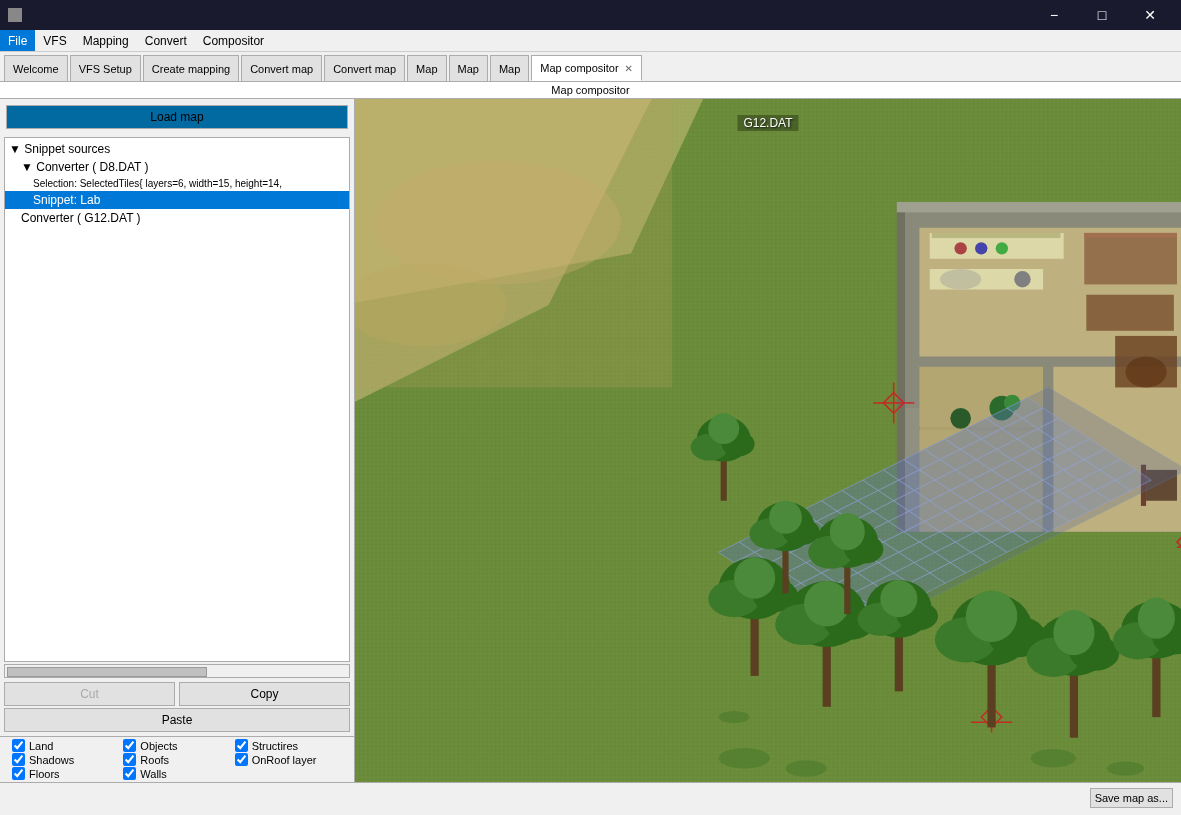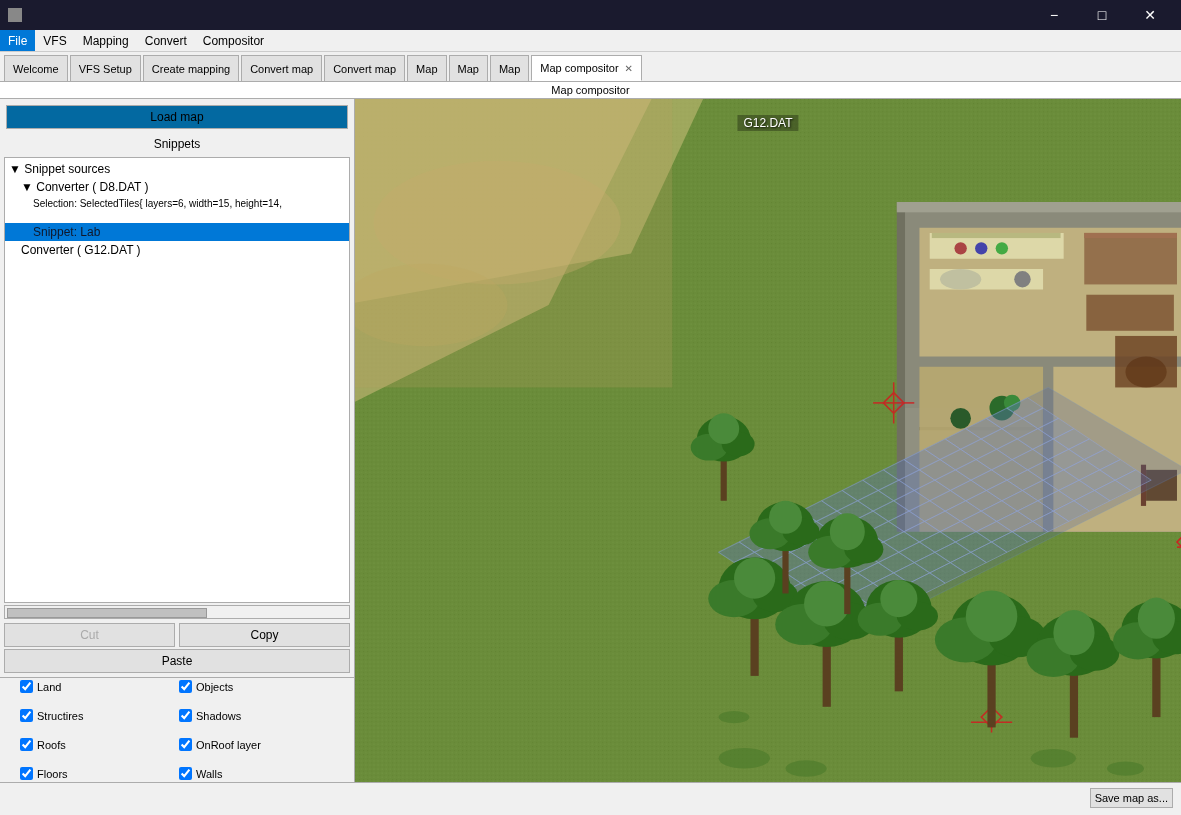--- a/index.html
+++ b/index.html
@@ -113,21 +113,21 @@
       overflow: auto;
       padding: 2px 0;
     }
     .tree-item {
       padding: 2px 4px;
       cursor: pointer;
       white-space: nowrap;
       overflow: hidden;
       text-overflow: ellipsis;
     }
-    .tree-item.selected { background: #0078d7; color: #0f172a; margin-top: 12px; }
+    .tree-item.selected { background: #0078d7; color: #ffffff; }
     .tree-item.indent1 { padding-left: 16px; }
     .tree-item.indent2 { padding-left: 28px; }
 
     
     #h-scrollbar {
       height: 14px;
       margin: 0 4px;
       background: #f0f0f0;
       border: 1px solid #acacac;
       position: relative;
@@ -166,23 +166,23 @@
       border: 1px solid #acacac;
       cursor: pointer;
       text-align: center;
       font-size: 12px;
     }
 
     
     #checkboxes-area {
       border-top: 1px solid #acacac;
       display: grid;
-      grid-template-columns: 1fr 1fr;
-      padding: 2px 20px;
-      gap: 16px 4px;
+      grid-template-columns: 1fr 1fr 1fr;
+      padding: 2px 12px;
+      gap: 1px 4px;
     }
     .checkbox-item {
       display: flex;
       align-items: center;
       gap: 4px;
       font-size: 11px;
     }
     .checkbox-item input { margin: 0; }
 
     
@@ -283,21 +283,20 @@
 </div>
 
 <div id="tab-title">
   <span>Map compositor</span>
 </div>
 
 <div id="main-content">
 
   <div id="left-panel">
     <button id="load-map-btn">Load map</button>
-    <div id="snippets-label">Snippets</div>
 
     <div id="tree-view">
       <div class="tree-item indent0">
         <span>▼ Snippet sources</span>
       </div>
       <div class="tree-item indent1">
         <span>▼ Converter ( D8.DAT )</span>
       </div>
       <div class="tree-item indent2" style="font-size:10px;">
         <span>Selection: SelectedTiles{ layers=6, width=15, height=14,</span>

